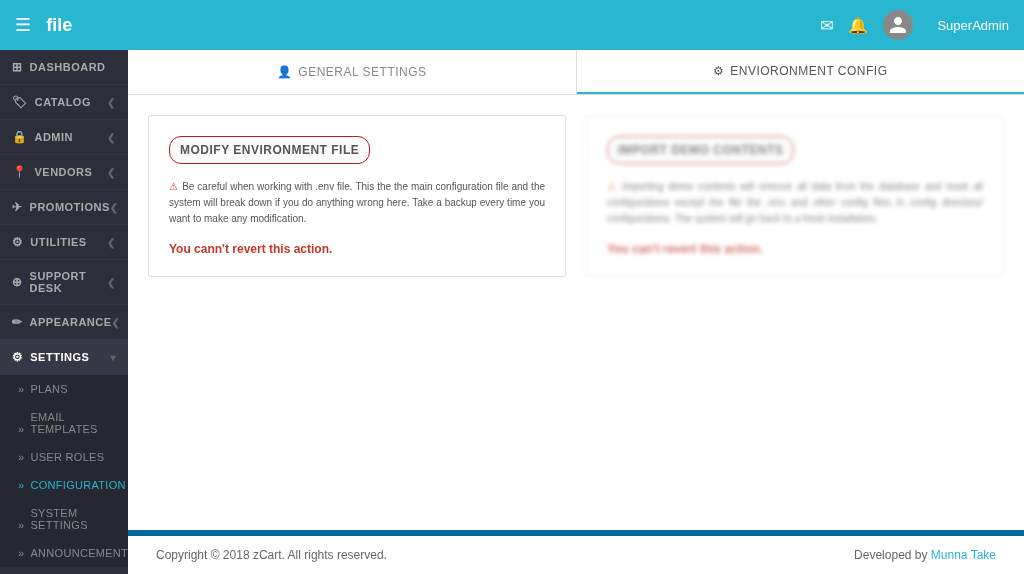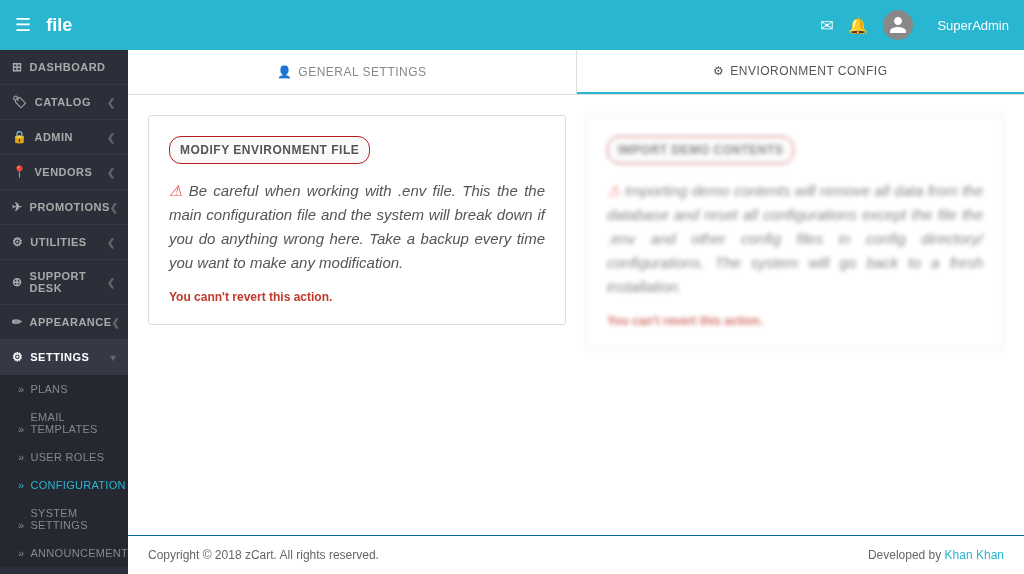--- a/index.html
+++ b/index.html
@@ -130,37 +130,36 @@
       letter-spacing: 0.5px;
       margin-bottom: 15px;
       border: 1px solid #b91c1c;
       padding: 6px 10px;
       display: inline-block;
       border-radius: 12px;
       background: #fafafa;
     }
 
     .warning-text {
-      font-size: 15px;
+      font-size: 10px;
       color: #555;
       line-height: 1.6;
       text-align: justify;
-      font-style: italic;
     }
     .warning-icon { color: #e74c3c; margin-right: 4px; }
     .danger-text { color: #c0392b; font-weight: 600; margin-top: 15px; font-size: 12px; }
 
     
     .card-blurred { filter: blur(2px); opacity: 0.7; }
 
     
     .footer {
       background: #fff;
-      border-top: 1px solid #0369a1;
-      padding: 12px 20px;
+      border-top: 6px solid #0369a1;
+      padding: 12px 28px;
       display: flex;
       justify-content: space-between;
       align-items: center;
       font-size: 12px;
       color: #666;
       flex-shrink: 0;
       gap: 23px;
     }
     .footer-link { color: #29b6d0; text-decoration: none; cursor: pointer; }
   </style>
@@ -313,17 +312,17 @@
       </div>
     </div>
 
     <div class="footer">
       <div>
         <span>Copyright © 2018 zCart.</span>
         <span>All rights reserved.</span>
       </div>
       <div>
         <span>Developed by</span>
-        <a class="footer-link">Khan Khan</a>
+        <a class="footer-link">Munna Take</a>
       </div>
     </div>
   </div>
 </div>
 
 </body></html>

